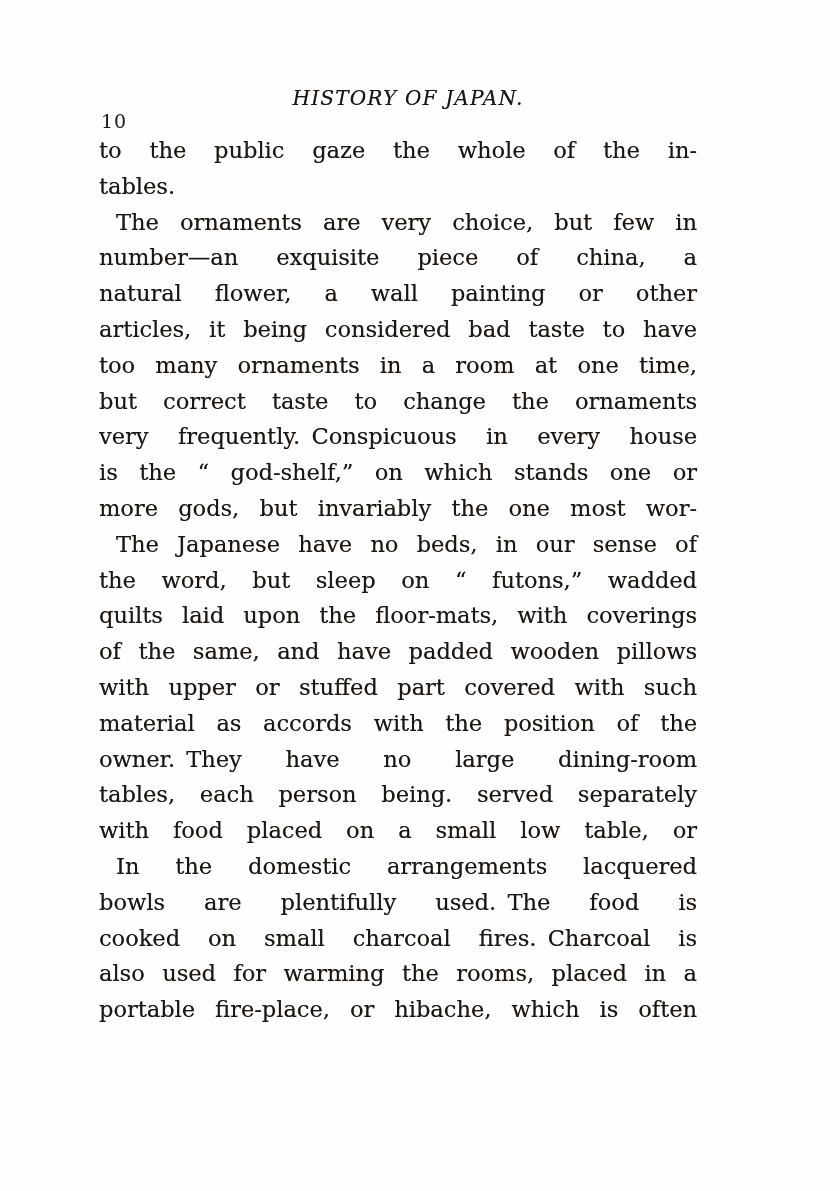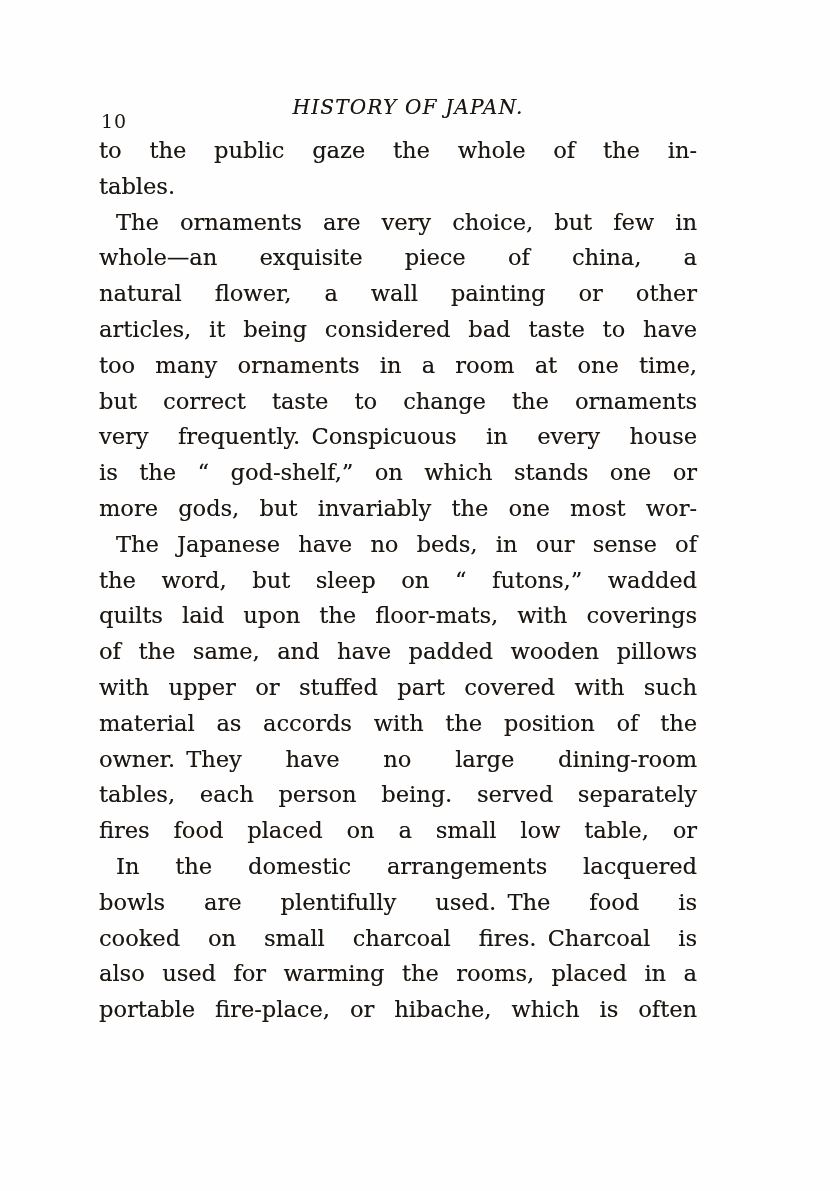--- a/index.html
+++ b/index.html
@@ -36,21 +36,20 @@
   }
   .head-title{
     display:block;
     text-align:center;
     padding-left:18px;
     font-style:italic;
     font-size:20px;
     letter-spacing:1.2px;
     white-space:nowrap;
     text-shadow:0.2px 0.2px 0.3px rgba(27,22,17,0.65);
-    margin-top:9px;
   }
   
   .text-block{
     position:absolute;
     left:99px; top:133px;
     width:598px;
   }
   .line{
     font-size:22.5px;
     line-height:35.8px;
@@ -70,36 +69,36 @@
 
 <div class="page">
   <header class="running-header">
     <span class="page-number">10</span>
     <span class="head-title">HISTORY OF JAPAN.</span>
   </header>
   <main class="text-block">
       <div class="line">to the public gaze the whole of the in-</div>
       <div class="line flush">tables.</div>
       <div class="line indent">The ornaments are very choice, but few in</div>
-      <div class="line">whole—an exquisite piece of china, a</div>
+      <div class="line">number—an exquisite piece of china, a</div>
       <div class="line">natural flower, a wall painting or other</div>
       <div class="line">articles, it being considered bad taste to have</div>
       <div class="line">too many ornaments in a room at one time,</div>
       <div class="line">but correct taste to change the ornaments</div>
       <div class="line">very frequently. Conspicuous in every house</div>
       <div class="line">is the “ god-shelf,” on which stands one or</div>
       <div class="line">more gods, but invariably the one most wor-</div>
       <div class="line indent">The Japanese have no beds, in our sense of</div>
       <div class="line">the word, but sleep on “ futons,” wadded</div>
       <div class="line">quilts laid upon the floor-mats, with coverings</div>
       <div class="line">of the same, and have padded wooden pillows</div>
       <div class="line">with upper or stuffed part covered with such</div>
       <div class="line">material as accords with the position of the</div>
       <div class="line">owner. They have no large dining-room</div>
       <div class="line">tables, each person being. served separately</div>
-      <div class="line">fires food placed on a small low table, or</div>
+      <div class="line">with food placed on a small low table, or</div>
       <div class="line indent">In the domestic arrangements lacquered</div>
       <div class="line">bowls are plentifully used. The food is</div>
       <div class="line">cooked on small charcoal fires. Charcoal is</div>
       <div class="line">also used for warming the rooms, placed in a</div>
       <div class="line">portable fire-place, or hibache, which is often</div>
     </main>
 </div>
 
 </body></html>

